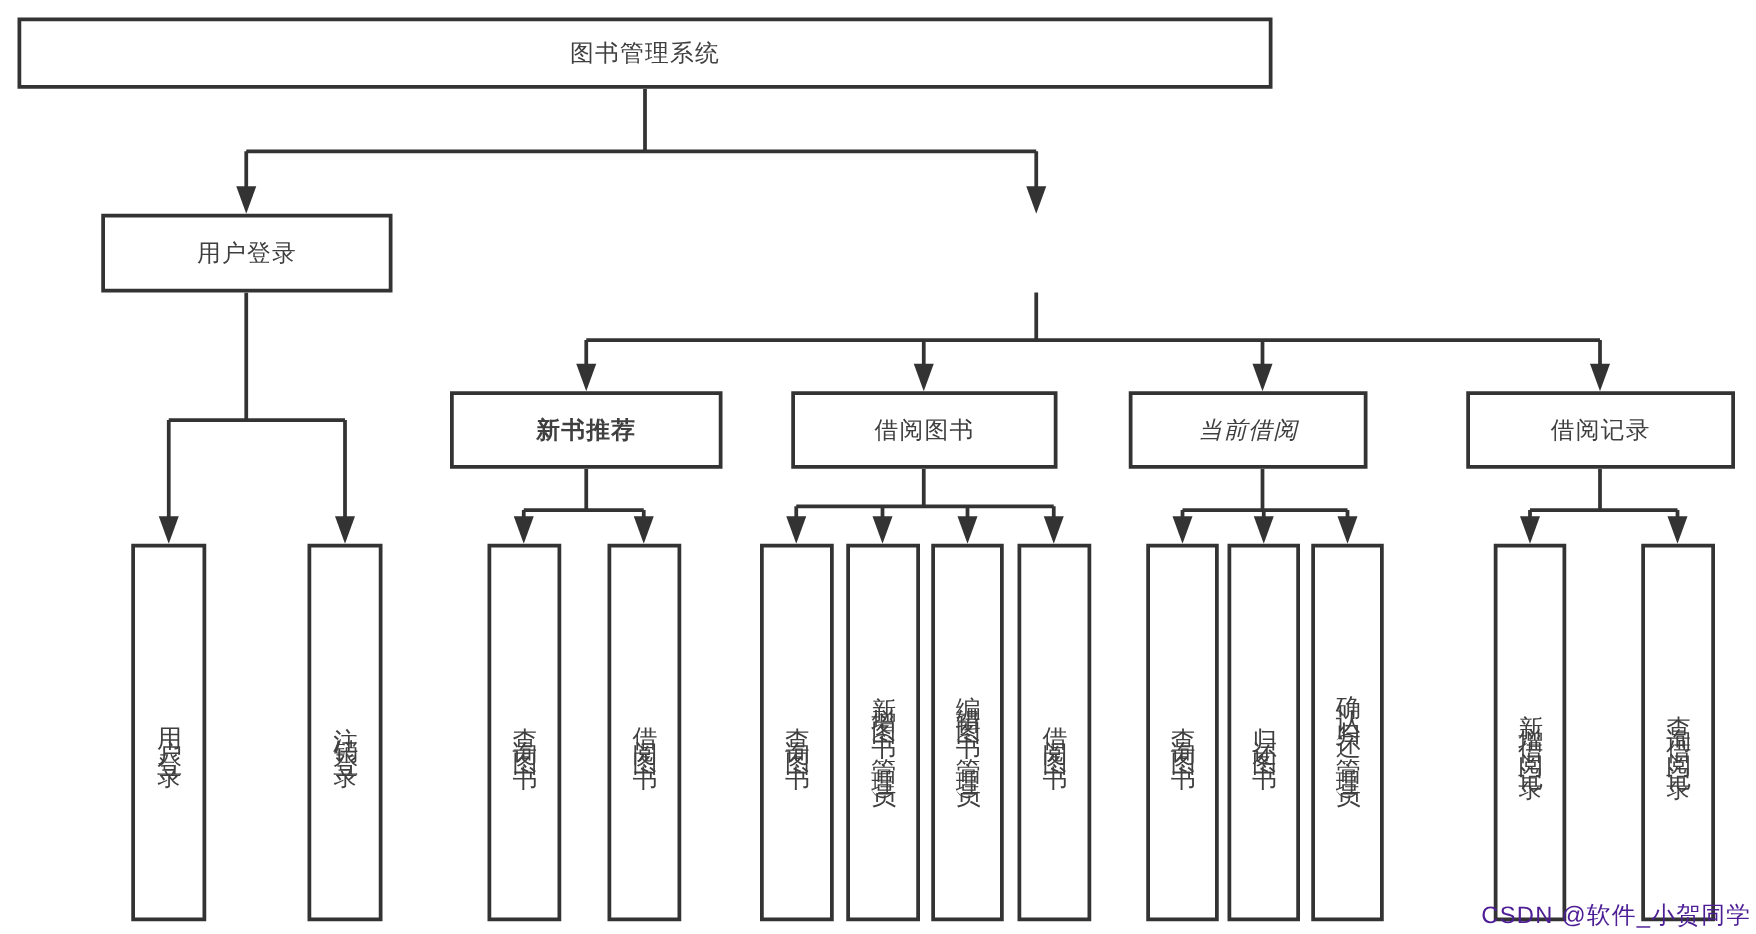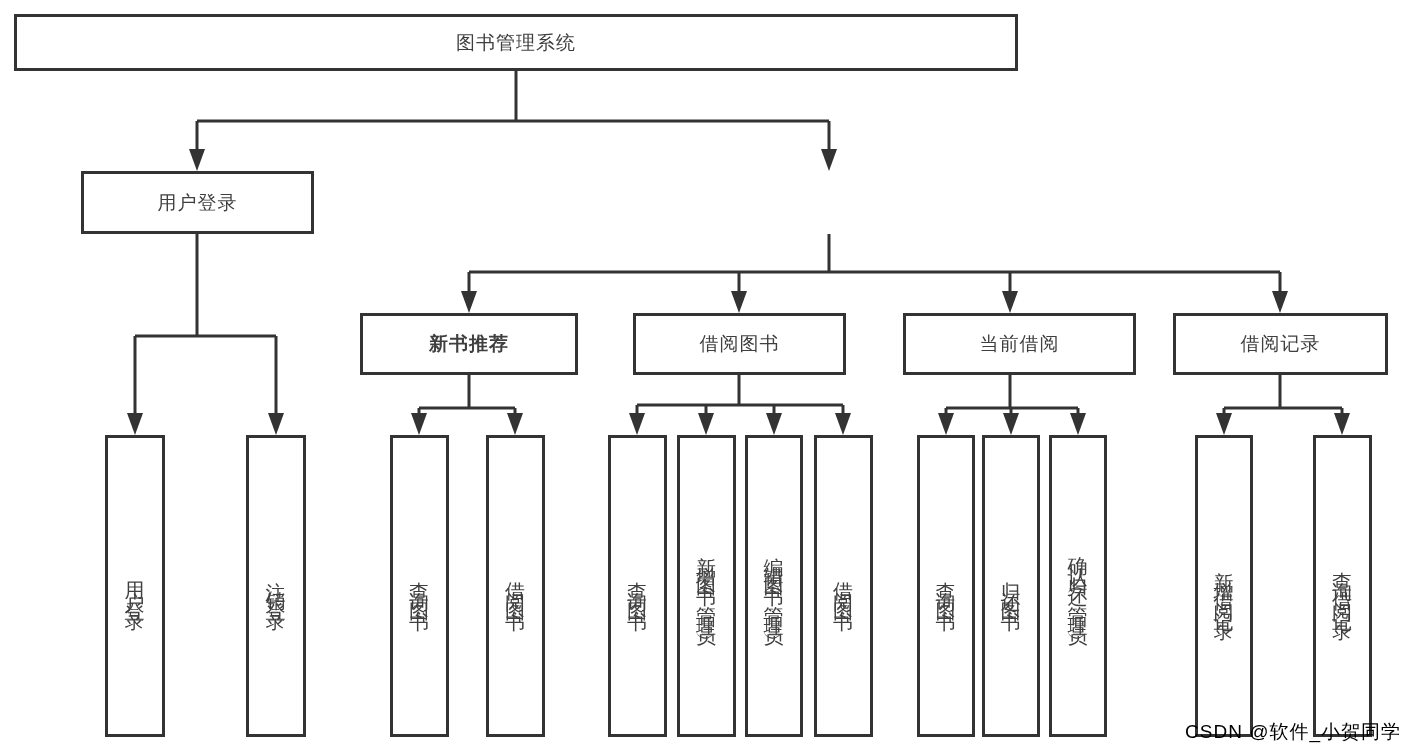--- a/index.html
+++ b/index.html
@@ -52,21 +52,21 @@
     font-size: 20px;
     line-height: 1;
     letter-spacing: 10px;
     white-space: nowrap;
   }
   .watermark {
     position: absolute;
     right: 4px;
     bottom: 2px;
     font-size: 19px;
-    color: #000000;
+    color: #4c1d95;
     letter-spacing: 1px;
     z-index: 3;
     text-align: right;
   }
 </style>
 </head>
 <body>
 
 <div class="canvas">
 
@@ -132,21 +132,21 @@
   <div class="node" style="left:81px; top:171px; width:233px; height:63px;">
     <span>用户登录</span>
   </div>
 
   <div class="node" style="left:360px; top:313px; width:218px; height:62px;font-weight:bold;">
     <span>新书推荐</span>
   </div>
   <div class="node" style="left:633px; top:313px; width:213px; height:62px;">
     <span>借阅图书</span>
   </div>
-  <div class="node" style="left:903px; top:313px; width:233px; height:62px;">
+  <div class="node" style="left:903px; top:313px; width:191px; height:62px;font-style:italic;">
     <span>当前借阅</span>
   </div>
   <div class="node" style="left:1173px; top:313px; width:215px; height:62px;font-family:Liberation Mono, monospace;">
     <span>借阅记录</span>
   </div>
 
   <div class="leaf" style="left:105px; top:435px; width:60px; height:302px;">
     <span class="vtext">用户登录</span>
   </div>
   <div class="leaf" style="left:246px; top:435px; width:60px; height:302px;">

